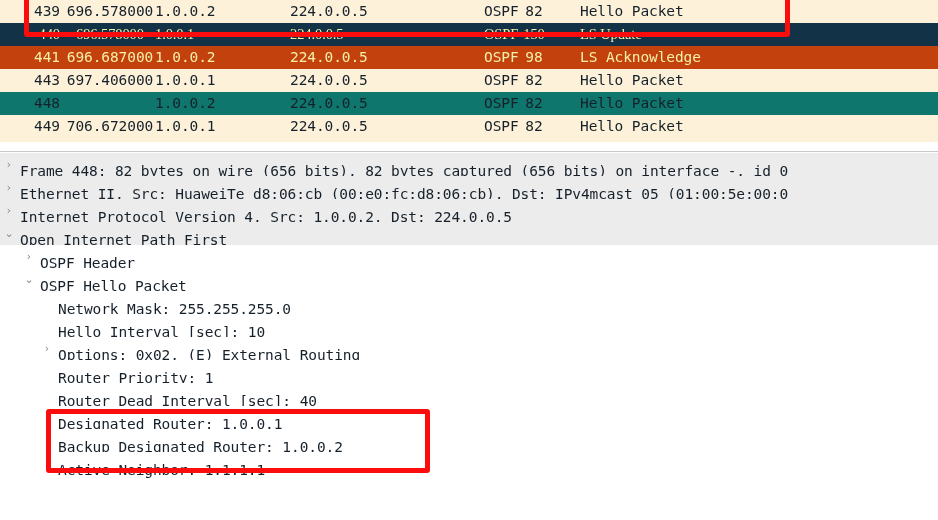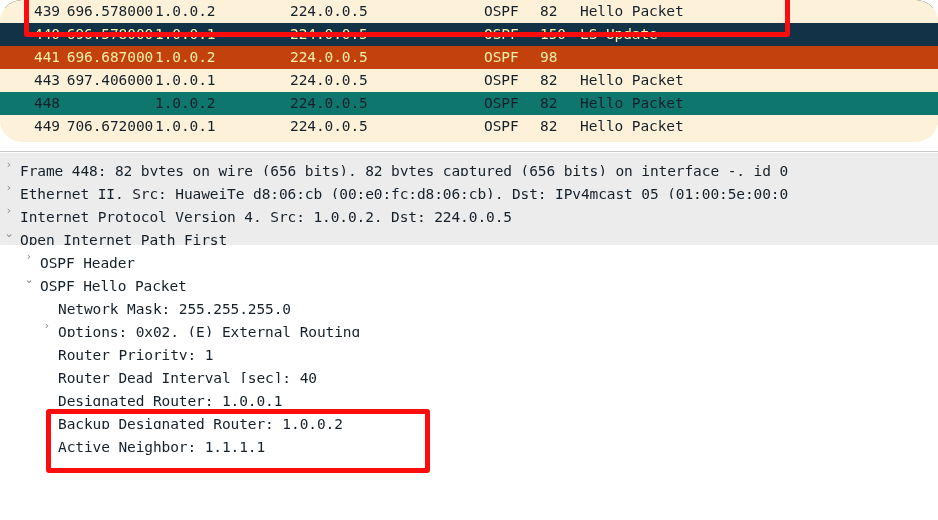--- a/index.html
+++ b/index.html
@@ -20,21 +20,20 @@
   }
 
   
   #packet-list {
     position: absolute;
     left: 0; top: 0;
     width: 938px;
     height: 142px;
     overflow: hidden;
     background: #fdf2d9;
-    border-radius: 22px;
   }
 
   .plist-row {
     position: relative;
     height: 23px;
     width: 938px;
     white-space: nowrap;
     font-size: 14.5px;
     line-height: 23px;
     letter-spacing: -0.1px;
@@ -43,26 +42,26 @@
     position: absolute;
     top: 0;
     height: 23px;
     overflow: hidden;
   }
   .col-no   { left: 0;    width: 60px;  text-align: right; }
   .col-time { left: 66px; width: 88px;  text-align: center; }
   .col-src  { left: 155px;width: 130px; text-align: left; }
   .col-dst  { left: 290px;width: 130px; text-align: left; }
   .col-prot { left: 484px;width: 60px;  text-align: left; }
-  .col-len  { left: 540px;width: 36px;  text-align: left; }
+  .col-len  { left: 516px;width: 36px;  text-align: center; }
   .col-info { left: 580px;width: 355px; text-align: left; }
 
   
   .row-cream    { background: #fdf2d9; color: #16202a; }
-  .row-navy-a   { background: #123247; color: #f5f0a8; }
+  .row-navy-a   { background: #123247; color: #f5f0a8; font-family: Liberation Serif, serif; }
   .row-navy-b   { background: #c2410c; color: #f5f0a8; }
   .row-selected { background: #0f766e; color: #16202a; }
 
   
   #top-sliver {
     position: absolute;
     left: 0; top: 0;
     width: 938px; height: 8px;
     background: #15262e;
   }
@@ -166,20 +165,21 @@
           <div class="c col-len">150</div>
           <div class="c col-info">LS Update</div>
         </div>
         <div class="plist-row row-navy-b">
           <div class="c col-no">441</div>
           <div class="c col-time">696.687000</div>
           <div class="c col-src">1.0.0.2</div>
           <div class="c col-dst">224.0.0.5</div>
           <div class="c col-prot">OSPF</div>
           <div class="c col-len">98</div>
+          <div class="c col-info">LS Acknowledge</div>
         </div>
         <div class="plist-row row-cream">
           <div class="c col-no">443</div>
           <div class="c col-time">697.406000</div>
           <div class="c col-src">1.0.0.1</div>
           <div class="c col-dst">224.0.0.5</div>
           <div class="c col-prot">OSPF</div>
           <div class="c col-len">82</div>
           <div class="c col-info">Hello Packet</div>
         </div>
@@ -228,20 +228,23 @@
           <span class="tree-label">OSPF Header</span>
         </div>
         <div class="tree-row lvl2 nested">
           <span class="twisty">⌄</span>
           <span class="tree-label">OSPF Hello Packet</span>
         </div>
         <div class="tree-row lvl3 nested">
           <span class="tree-label">Network Mask: 255.255.255.0</span>
         </div>
         <div class="tree-row lvl3 nested">
+          <span class="tree-label">Hello Interval [sec]: 10</span>
+        </div>
+        <div class="tree-row lvl3 nested">
           <span class="twisty">›</span>
           <span class="tree-label">Options: 0x02, (E) External Routing</span>
         </div>
         <div class="tree-row lvl3 nested">
           <span class="tree-label">Router Priority: 1</span>
         </div>
         <div class="tree-row lvl3 nested">
           <span class="tree-label">Router Dead Interval [sec]: 40</span>
         </div>
         <div class="tree-row lvl3 nested">

